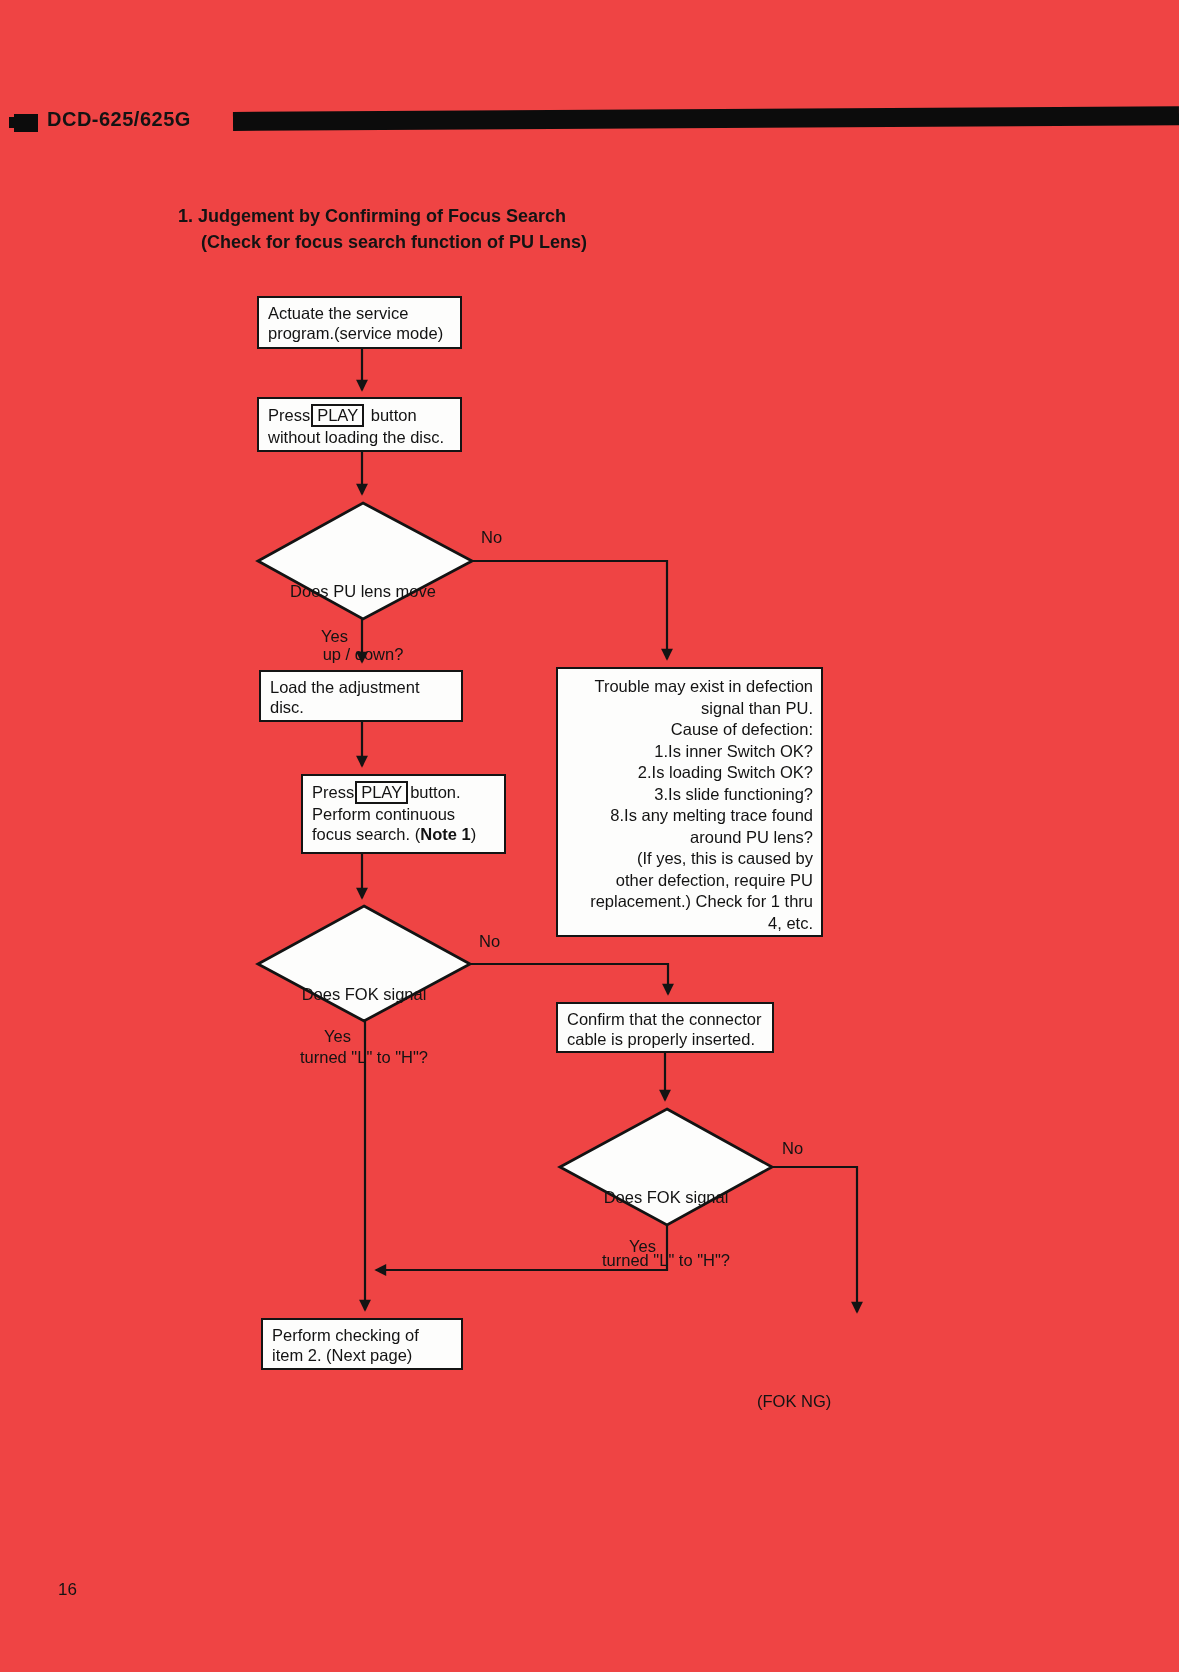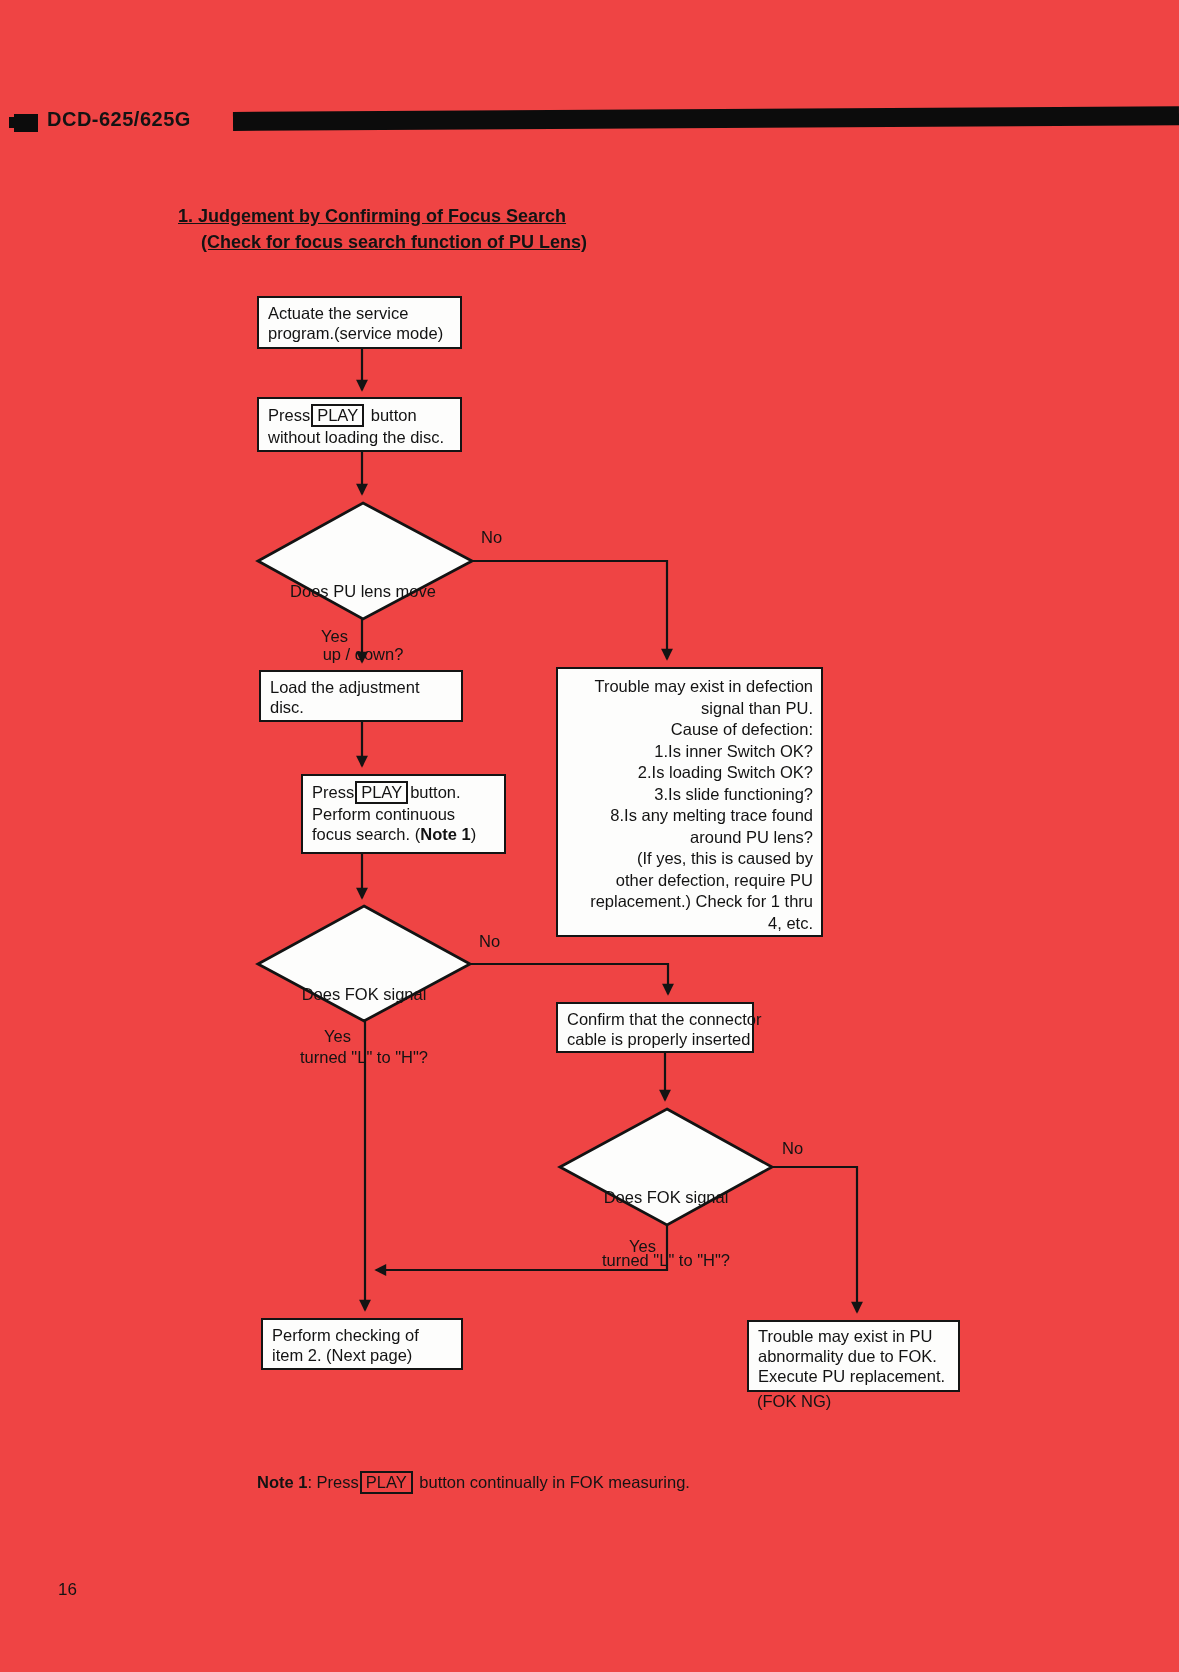--- a/index.html
+++ b/index.html
@@ -11,21 +11,21 @@
     font-family:"Liberation Sans","DejaVu Sans",sans-serif;
     color:#131313;
     overflow:hidden;
   }
   
   .hdr-chip{position:absolute;left:14px;top:114px;width:24px;height:18px;background:#0c0c0c;}
   .hdr-chip:before{content:"";position:absolute;left:-5px;top:3px;width:5px;height:11px;background:#0c0c0c;}
   .hdr-model{position:absolute;left:47px;top:108px;font-size:20px;font-weight:bold;letter-spacing:.5px;white-space:pre;}
   .hdr-bar{position:absolute;left:233px;top:112px;width:946px;height:19px;background:#0c0c0c;transform:rotate(-0.35deg);transform-origin:left center;}
   
-  .title{position:absolute;font-weight:bold;font-size:18px;line-height:26px;white-space:pre;text-decoration:underline;}
+  .title{position:absolute;font-weight:bold;font-size:18px;line-height:26px;white-space:pre;}
   
   .node{
     position:absolute;box-sizing:border-box;
     border:2.5px solid #141414;
     padding:5px 8px 0 9px;
     font-size:16.5px;line-height:20px;
     background:#fdfdfc;z-index:2;
   }
   .node .line{white-space:pre;}
   .big{line-height:21.5px;padding-top:7px;}
@@ -109,35 +109,30 @@
     <div class="line">2.Is loading Switch OK?</div>
     <div class="line">3.Is slide functioning?</div>
     <div class="line">8.Is any melting trace found</div>
     <div class="line">  around PU lens?</div>
     <div class="line">(If yes, this is caused by</div>
     <div class="line">other defection, require PU</div>
     <div class="line">replacement.) Check for 1 thru</div>
     <div class="line">4, etc.</div>
   </div>
 
-  <div class="node" style="left:556px;top:1002px;width:198px;height:51px;">
+  <div class="node" style="left:556px;top:1002px;width:218px;height:51px;">
     <div class="line">Confirm that the connector</div>
     <div class="line">cable is properly inserted.</div>
   </div>
 
   <div class="node" style="left:261px;top:1318px;width:202px;height:52px;">
     <div class="line">Perform checking of</div>
     <div class="line">item 2. (Next page)</div>
   </div>
 
-  <div class="node" style="left:747px;top:1320px;width:213px;height:72px;padding-top:4px;">
-    <div class="line">Trouble may exist in PU</div>
-    <div class="line">abnormality due to FOK.</div>
-    <div class="line">Execute PU replacement.</div>
-  </div>
   <div class="caption" style="left:757px;top:1392px;">(FOK NG)</div>
 
   <div class="dtext" style="left:263px;top:539px;width:200px;">
     <div>Does PU lens move</div>
     <div>up / down?</div>
   </div>
   <div class="dtext" style="left:259px;top:942px;width:210px;">
     <div>Does FOK signal</div>
     <div>turned "L" to "H"?</div>
   </div>
@@ -146,17 +141,16 @@
     <div>turned "L" to "H"?</div>
   </div>
 
   <div class="branch" style="left:481px;top:528px;">No</div>
   <div class="branch" style="left:321px;top:627px;">Yes</div>
   <div class="branch" style="left:479px;top:932px;">No</div>
   <div class="branch" style="left:324px;top:1027px;">Yes</div>
   <div class="branch" style="left:782px;top:1139px;">No</div>
   <div class="branch" style="left:629px;top:1237px;">Yes</div>
 
-  <div class="note" style="left:257px;top:1471px;"><span class="b">Note 1</span><span>: Press</span><span class="key">PLAY</span><span> button continually in FOK measuring.</span></div>
 
   <div class="pagenum" style="left:58px;top:1580px;">16</div>
 
 </div>
 
 </body></html>

